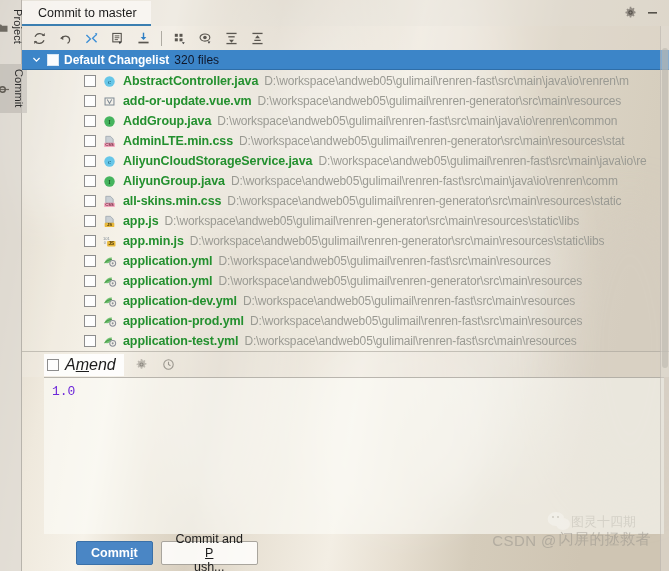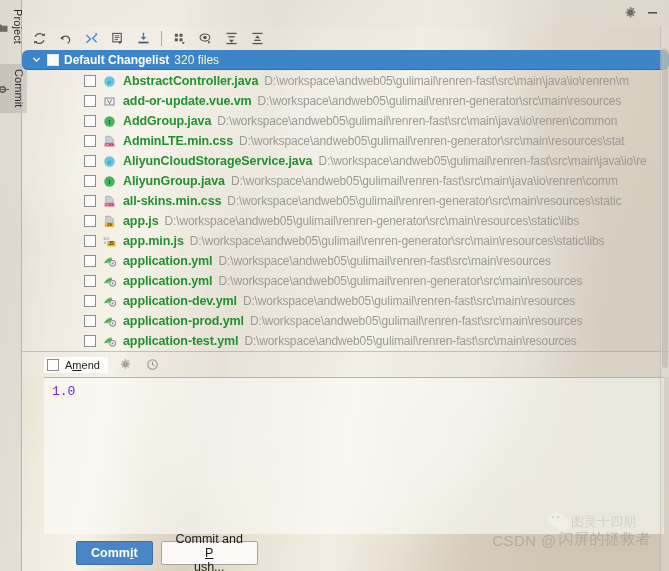--- a/index.html
+++ b/index.html
@@ -160,29 +160,28 @@
     height: 19px;
     flex: 0 0 19px;
     display: flex;
     align-items: center;
     background: #3c85c8;
     color: #ffffff;
     padding-left: 8px;
     gap: 5px;
     cursor: default;
     border-bottom: 1px solid #2f6ea8;
-    border-radius: 6px;
   }
   #changelist-header .cl-name {
     font-weight: bold;
     font-size: 12px;
   }
   #changelist-header .cl-count {
     font-size: 12px;
-    color: #fef9c3;
+    color: #0f172a;
   }
   .tree-chevron {
     width: 12px;
     display: flex;
     align-items: center;
     justify-content: center;
   }
   .cb {
     width: 12px;
     height: 12px;
@@ -238,22 +237,23 @@
     border-top: 1px solid rgba(160,156,148,.55);
   }
   #amend-box {
     display: flex;
     align-items: center;
     gap: 6px;
     background: rgba(255,255,255,.86);
     padding: 2px 8px 2px 3px;
   }
   #amend-label {
-    font-size: 11px;
+    font-size: 16px;
     color: #1d1d1d;
+    font-style: italic;
   }
   #amend-label u { text-decoration: underline; }
   .amend-icon-btn {
     width: 18px;
     height: 18px;
     display: flex;
     align-items: center;
     justify-content: center;
     cursor: default;
   }
@@ -397,20 +397,23 @@
           <circle cx="6.5" cy="5.5" r="2.8" fill="none" stroke="#5d5951" stroke-width="1.4"></circle>
         </svg>
       </span>
     </div>
 
   </div>
 
   <div id="right-col">
 
     <div id="titlebar">
+      <div id="tool-tab">
+        <span>Commit to master</span>
+      </div>
       <div id="titlebar-spacer"></div>
       <div id="titlebar-right">
         <div class="title-btn">
           <svg width="13" height="13" viewBox="0 0 16 16">
             <path fill="#55514a" d="M8 5.2A2.8 2.8 0 1 0 8 10.8 2.8 2.8 0 0 0 8 5.2zm0 1.5a1.3 1.3 0 1 1 0 2.6 1.3 1.3 0 0 1 0-2.6z"></path>
             <path fill="#55514a" d="M7.1 1h1.8l.25 1.6 1.25.52 1.32-.93 1.27 1.27-.93 1.32.52 1.25L14.2 7.1v1.8l-1.6.25-.52 1.25.93 1.32-1.27 1.27-1.32-.93-1.25.52L8.9 14.2H7.1l-.25-1.6-1.25-.52-1.32.93-1.27-1.27.93-1.32-.52-1.25L1.8 8.9V7.1l1.6-.25.52-1.25-.93-1.32 1.27-1.27 1.32.93 1.25-.52z" opacity=".55"></path>
           </svg>
         </div>
         <div class="title-btn">
           <svg width="13" height="13" viewBox="0 0 13 13">

